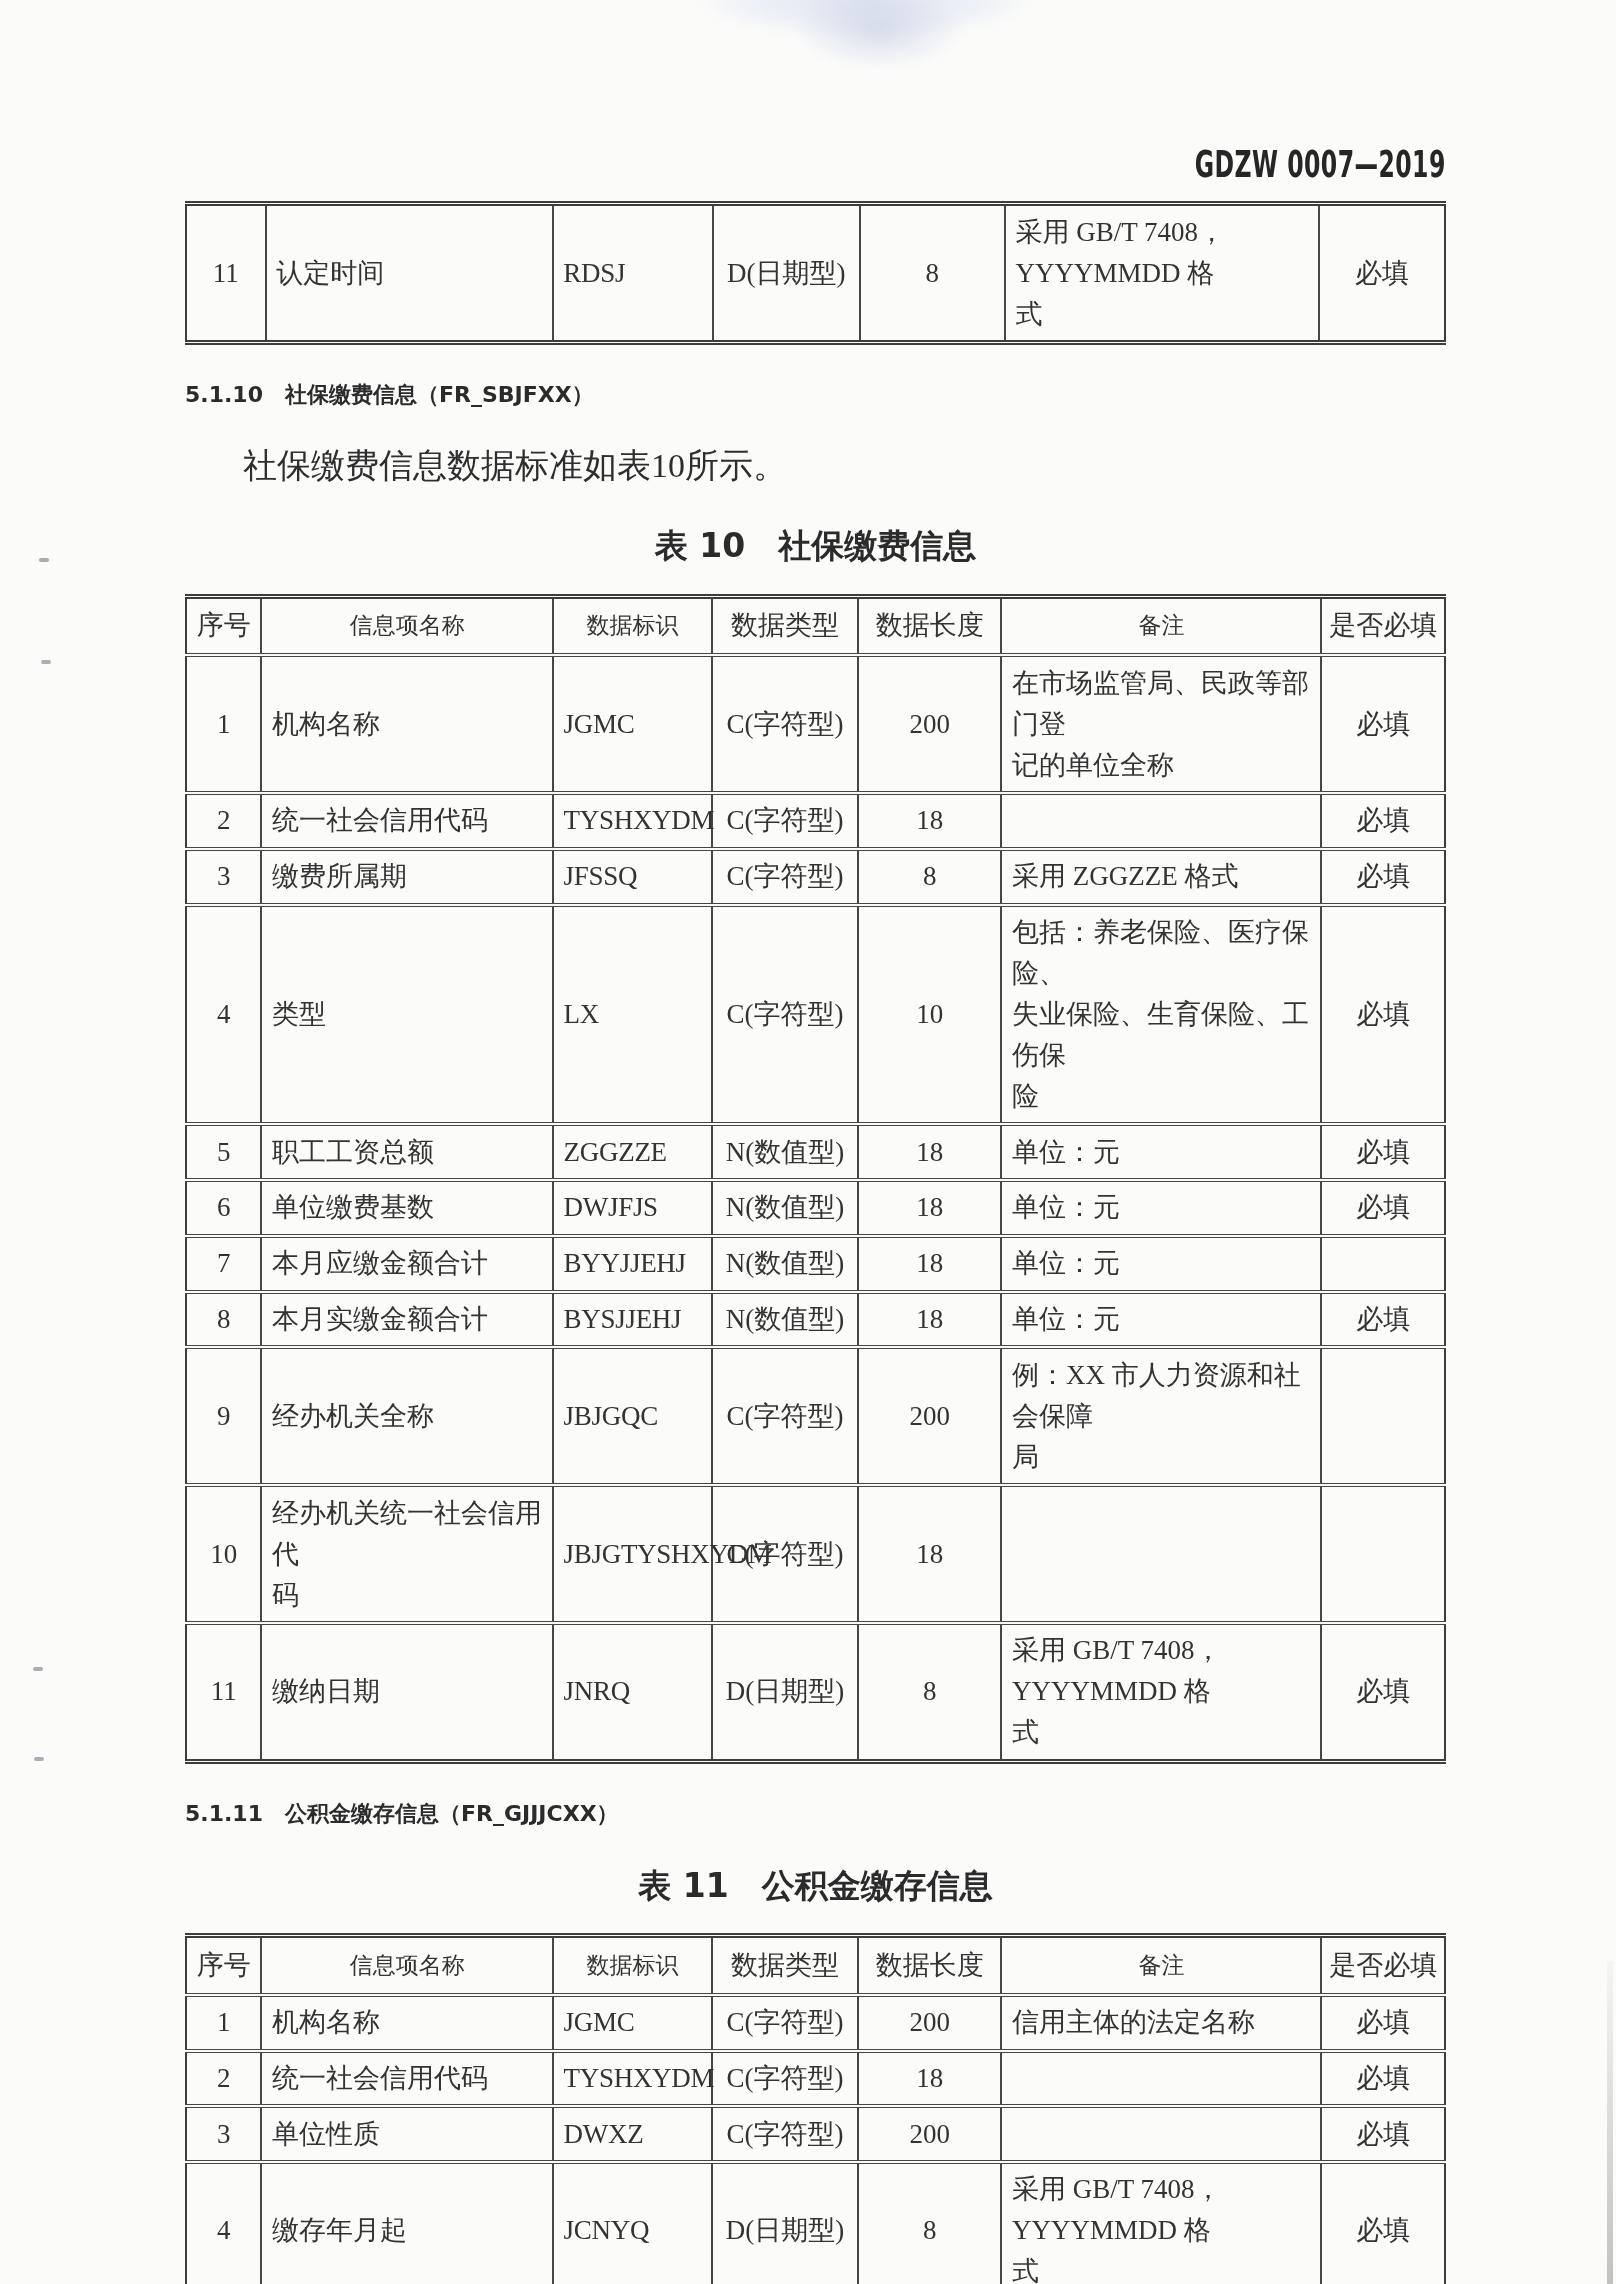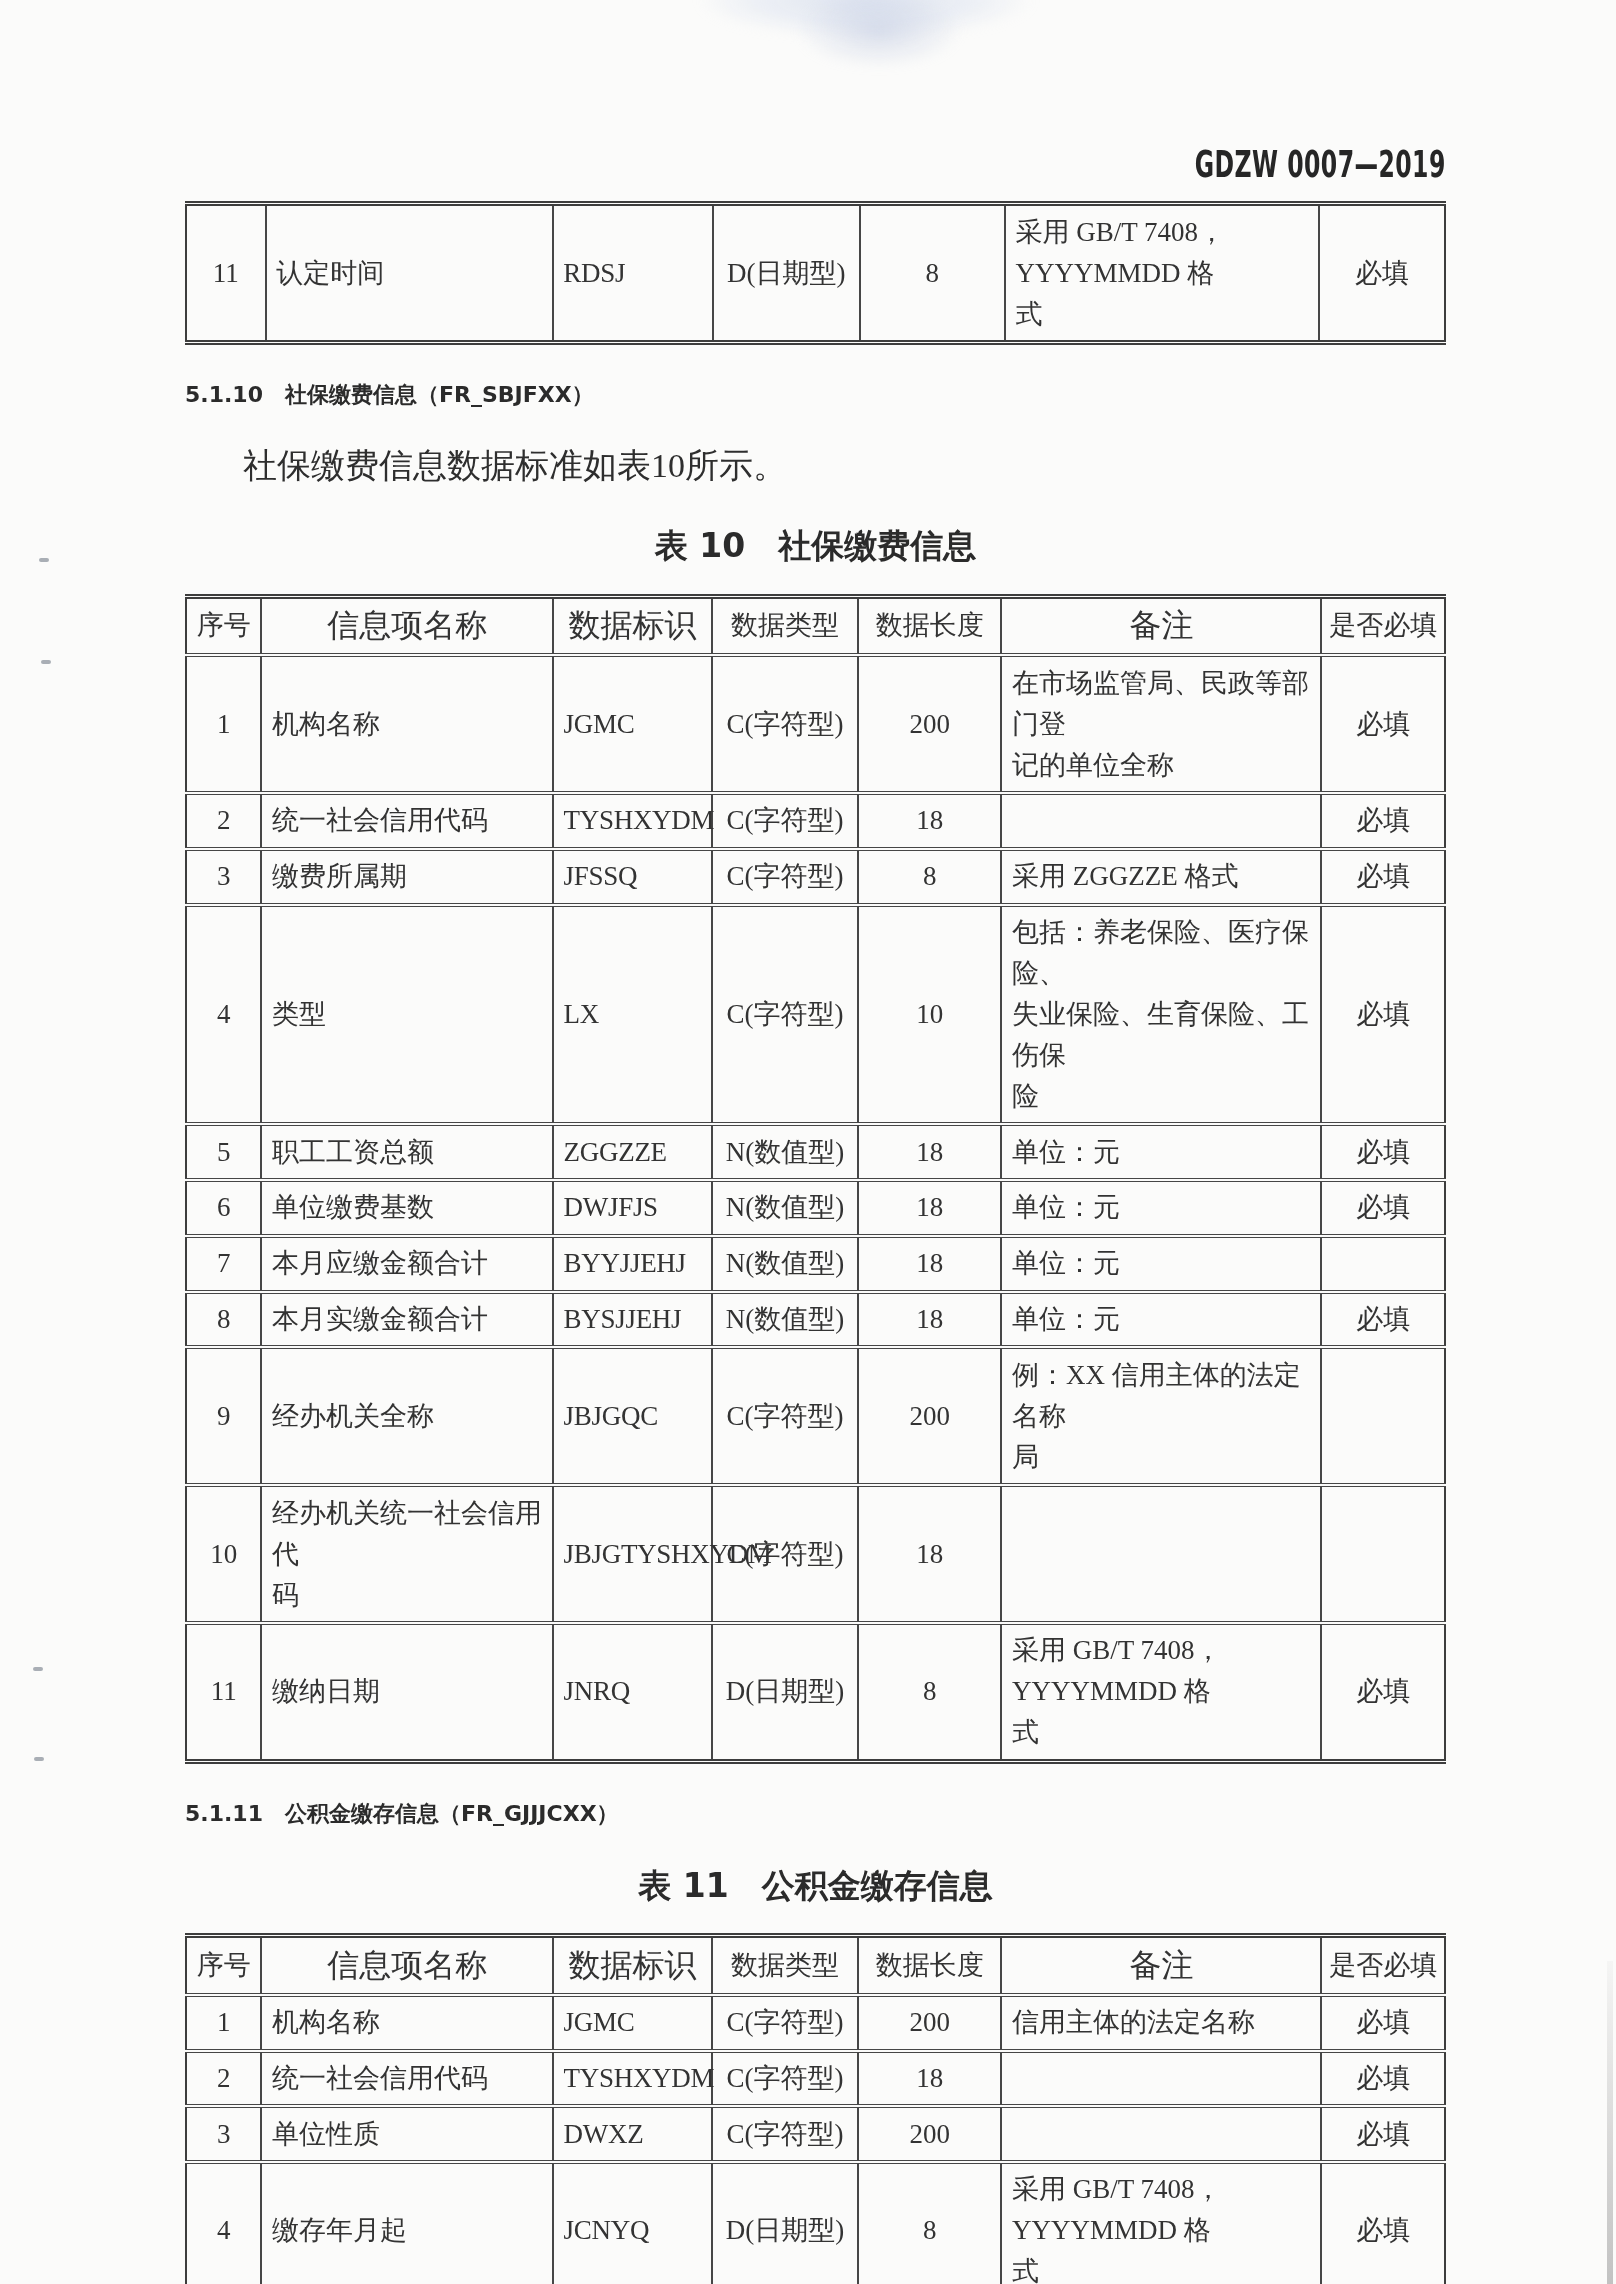--- a/index.html
+++ b/index.html
@@ -77,21 +77,21 @@
   .data-table tbody tr td { border-top: 4.7px double #464646; }
   .data-table thead th { border-top: none; }
   .data-table th { text-align: center; padding: 6.8px 5.4px; }
   .col0 { width: 5.4%;  text-align: center; }
   .col1 { width: 23.8%; text-align: left; font-size: 25px; }
   .col2 { width: 12.5%; text-align: left; font-size: 24.4px; letter-spacing: -0.3px; padding-left: 6.8px; }
   .col3 { width: 11.4%; text-align: center; }
   .col4 { width: 11.2%; text-align: center; }
   .col5 { width: 26.2%; text-align: left; font-size: 25px; padding: 5.4px 6.8px; }
   .col6 { width: 9.5%;  text-align: center; }
-  th.col1, th.col2, th.col5 { font-size: 32px; letter-spacing: 0; }
+  th.col1, th.col2, th.col5 { font-size: 23px; letter-spacing: 0; }
   
   .section-heading {
     margin: 35px 0 0 0;
     font-family: "DejaVu Sans", "Liberation Sans", sans-serif;
     font-weight: bold;
     font-size: 22px;
     color: #2b2b2b;
     white-space: pre-wrap;
   }
   .intro {
@@ -235,21 +235,21 @@
           <td class="col4">18</td>
           <td class="col5">单位：元</td>
           <td class="col6">必填</td>
         </tr>
         <tr>
           <td class="col0">9</td>
           <td class="col1">经办机关全称</td>
           <td class="col2">JBJGQC</td>
           <td class="col3">C(字符型)</td>
           <td class="col4">200</td>
-          <td class="col5">例：XX 信用主体的法定名称
+          <td class="col5">例：XX 市人力资源和社会保障
 局</td>
           <td class="col6"></td>
         </tr>
         <tr>
           <td class="col0">10</td>
           <td class="col1">经办机关统一社会信用代
 码</td>
           <td class="col2">JBJGTYSHXYDM</td>
           <td class="col3">C(字符型)</td>
           <td class="col4">18</td>

